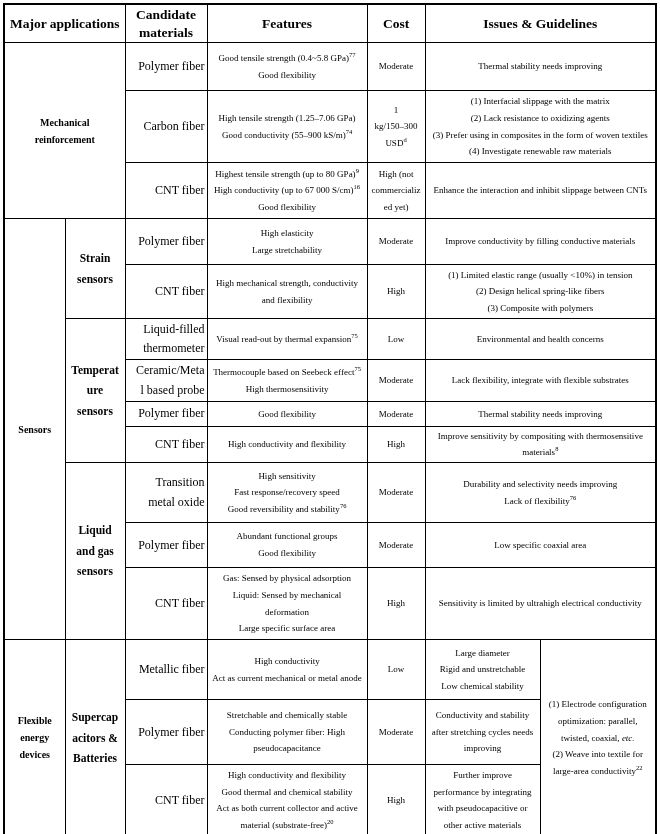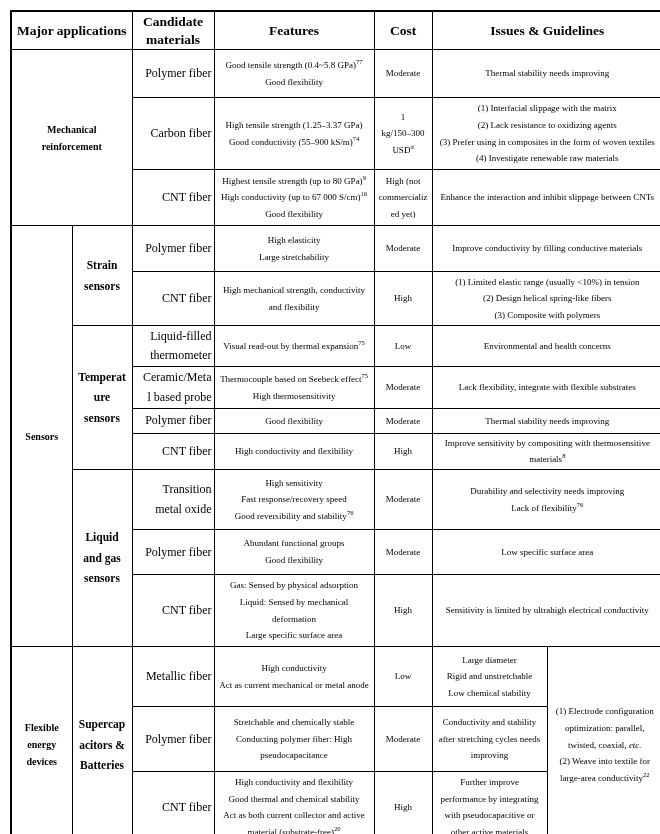--- a/index.html
+++ b/index.html
@@ -1,17 +1,17 @@
 <!DOCTYPE html>
 <html><head>
 <meta charset="utf-8">
 <style>
   html, body { margin: 0; padding: 0; background: #ffffff; }
   body { font-family: "Liberation Serif", "DejaVu Serif", serif; color: #000; }
-  .page { width: 660px; height: 834px; box-sizing: border-box; padding: 10px; }
+  .page { width: 660px; height: 834px; box-sizing: border-box; padding: 3px; }
   table.paper-table {
     border-collapse: collapse;
     table-layout: fixed;
     width: 653px;
     border: 2px solid #000;
   }
   td, th {
     border: 1px solid #000;
     text-align: center;
     vertical-align: middle;
@@ -78,21 +78,21 @@
       <td class="sm" colspan="2">
             <div class="ln"><span>Thermal stability needs improving</span></div>
           </td>
     </tr>
 
     <tr style="height:72px">
       <td class="mat">
             <div class="ln">Carbon fiber</div>
           </td>
       <td class="sm">
-            <div class="ln"><span>High tensile strength (1.25–3.37 GPa)</span></div>
+            <div class="ln"><span>High tensile strength (1.25–7.06 GPa)</span></div>
             <div class="ln"><span>Good conductivity (55–900 kS/m)</span><sup>74</sup></div>
           </td>
       <td class="sm">
             <div class="ln"><span>1</span></div>
             <div class="ln"><span>kg/150–300</span></div>
             <div class="ln"><span>USD</span><sup>d</sup></div>
           </td>
       <td class="sm" colspan="2">
             <div class="ln"><span>(1) Interfacial slippage with the matrix</span></div>
             <div class="ln"><span>(2) Lack resistance to oxidizing agents</span></div>
@@ -259,21 +259,21 @@
             <div class="ln">Polymer fiber</div>
           </td>
       <td class="sm">
             <div class="ln"><span>Abundant functional groups</span></div>
             <div class="ln"><span>Good flexibility</span></div>
           </td>
       <td class="sm">
             <div class="ln"><span>Moderate</span></div>
           </td>
       <td class="sm" colspan="2">
-            <div class="ln"><span>Low specific surface area</span></div>
+            <div class="ln"><span>Low specific coaxial area</span></div>
           </td>
     </tr>
 
     <tr style="height:72px">
       <td class="mat">
             <div class="ln">CNT fiber</div>
           </td>
       <td class="sm">
             <div class="ln"><span>Gas: Sensed by physical adsorption</span></div>
             <div class="ln"><span>Liquid: Sensed by mechanical</span></div>

